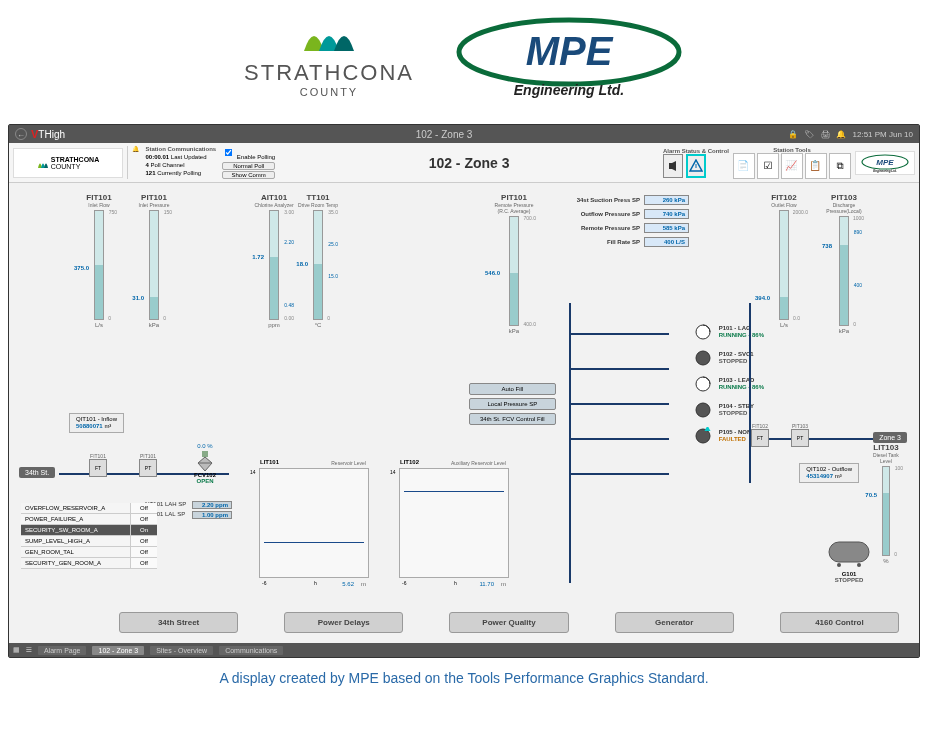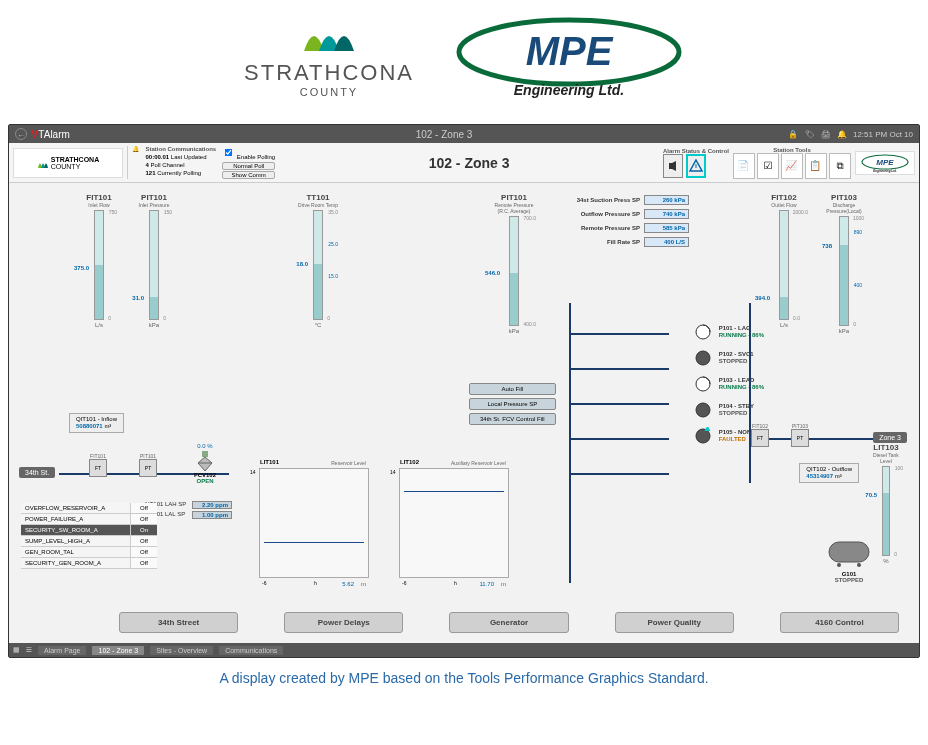--- a/index.html
+++ b/index.html
@@ -161,29 +161,29 @@
       <text x="115" y="85" text-anchor="middle" font-size="14" font-style="italic" font-weight="bold" fill="#222">Engineering Ltd.</text>
     </svg>
   </div>
 </div>
 
 <div class="scada">
 
   <div class="titlebar">
     <div class="titlebar-left">
       <span class="tb-icon">←</span>
-      <span><span class="brand">V</span><span class="brand2" style="color:#fff">T</span><span class="brand2">Alarm</span></span>
+      <span><span class="brand">V</span><span class="brand2" style="color:#fff">T</span><span class="brand2">High</span></span>
     </div>
     <div class="titlebar-center">102 - Zone 3</div>
     <div class="titlebar-right">
       <span>🔒</span>
       <span>🏷</span>
       <span>🖨</span>
       <span>🔔</span>
-      <span>12:51 PM  Oct 10</span>
+      <span>12:51 PM  Jun 10</span>
     </div>
   </div>
 
   <div class="hdr">
     <div class="hdr-logo">
       <svg class="hdr-sc-mark" viewBox="0 0 12 12">
           <path d="M1 11 Q3 2 5 11" fill="#7ab51d"></path>
           <path d="M4 11 Q6 2 8 11" fill="#009999"></path>
           <path d="M7 11 Q9 2 11 11" fill="#006666"></path>
         </svg>
@@ -259,20 +259,33 @@
     <div class="bar" style="left:120px;top:10px">
       <div class="bar-title">PIT101</div>
       <div class="bar-sub">Inlet Pressure</div>
       <div class="bar-body">
           <div class="bar-tick" style="top:-2px;right:-14px">150</div>
           <div class="bar-fill" style="height:20%"></div>
           <div class="bar-val" style="top:78%">31.0</div>
           <div class="bar-tick" style="bottom:-2px;right:-8px">0</div>
         </div>
       <div class="bar-unit">kPa</div>
+    </div>
+    <div class="bar" style="left:240px;top:10px">
+      <div class="bar-title">AIT101</div>
+      <div class="bar-sub">Chlorine Analyzer</div>
+      <div class="bar-body">
+          <div class="bar-tick" style="top:-2px;right:-16px">3.00</div>
+          <div class="bar-tick" style="top:26%;right:-16px;color:#06a">2.20</div>
+          <div class="bar-fill" style="height:57%"></div>
+          <div class="bar-val" style="top:40%">1.72</div>
+          <div class="bar-tick" style="top:84%;right:-16px;color:#06a">0.48</div>
+          <div class="bar-tick" style="bottom:-2px;right:-16px">0.00</div>
+        </div>
+      <div class="bar-unit">ppm</div>
     </div>
     <div class="bar" style="left:284px;top:10px">
       <div class="bar-title">TT101</div>
       <div class="bar-sub">Drive Room Temp</div>
       <div class="bar-body">
           <div class="bar-tick" style="top:-2px;right:-16px">35.0</div>
           <div class="bar-tick" style="top:28%;right:-16px;color:#06a">25.0</div>
           <div class="bar-fill" style="height:51%"></div>
           <div class="bar-val" style="top:46%">18.0</div>
           <div class="bar-tick" style="top:57%;right:-16px;color:#06a">15.0</div>
@@ -517,22 +530,22 @@
           <circle cx="15" cy="28" r="2" fill="#555"></circle>
           <circle cx="35" cy="28" r="2" fill="#555"></circle>
         </svg>
       <div class="tank-lbl">G101</div>
       <div class="tank-stat">STOPPED</div>
     </div>
 
     <div class="navbtns">
       <button class="navbtn">34th Street</button>
       <button class="navbtn">Power Delays</button>
+      <button class="navbtn">Power Quality</button>
       <button class="navbtn">Generator</button>
-      <button class="navbtn">Power Quality</button>
       <button class="navbtn">4160 Control</button>
     </div>
   </div>
 
   <div class="statusbar">
     <span>▦</span>
     <span>☰</span>
     <span class="sb-tab">Alarm Page</span>
     <span class="sb-tab act">102 - Zone 3</span>
     <span class="sb-tab">Sites - Overview</span>

